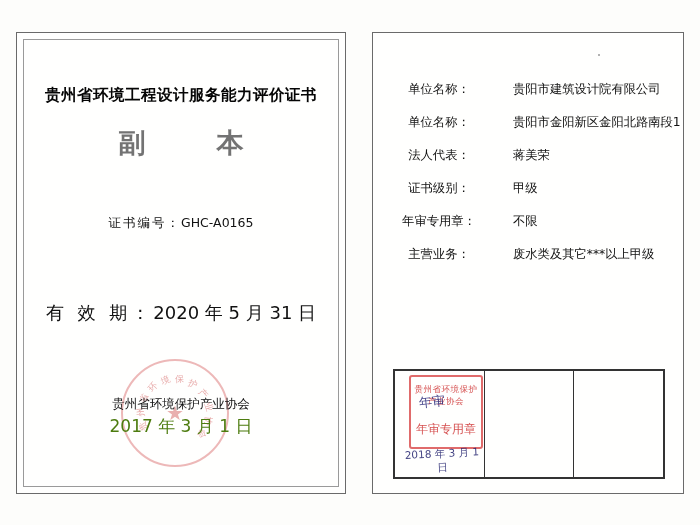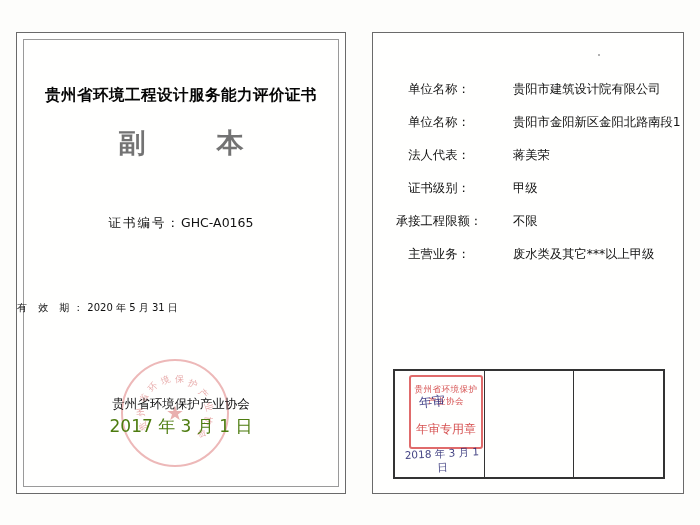--- a/index.html
+++ b/index.html
@@ -73,22 +73,22 @@
     text-align: center;
     font-size: 12.5px;
     color: #111;
   }
   .cert-number .lbl { letter-spacing: 2px; margin-top: 32px; }
   .cert-validity {
     position: absolute;
     top: 268px;
     left: 0;
     width: 100%;
-    text-align: left;
-    font-size: 10px;
+    text-align: center;
+    font-size: 18px;
     color: #111;
   }
   .cert-validity .lbl { letter-spacing: 4px; }
   .cert-issuer {
     position: absolute;
     top: 360px;
     left: 0;
     width: 100%;
     text-align: center;
     font-size: 12.5px;
@@ -324,21 +324,21 @@
       </div>
       <div class="info-row">
         <div class="info-label">法人代表：</div>
         <div class="info-value">蒋美荣</div>
       </div>
       <div class="info-row">
         <div class="info-label">证书级别：</div>
         <div class="info-value">甲级</div>
       </div>
       <div class="info-row">
-        <div class="info-label">承接工程限额：</div>
+        <div class="info-label">年审专用章：</div>
         <div class="info-value">不限</div>
       </div>
       <div class="info-row">
         <div class="info-label">主营业务：</div>
         <div class="info-value">废水类及其它***以上甲级</div>
       </div>
     </div>
 
 
     <div class="review-table">

